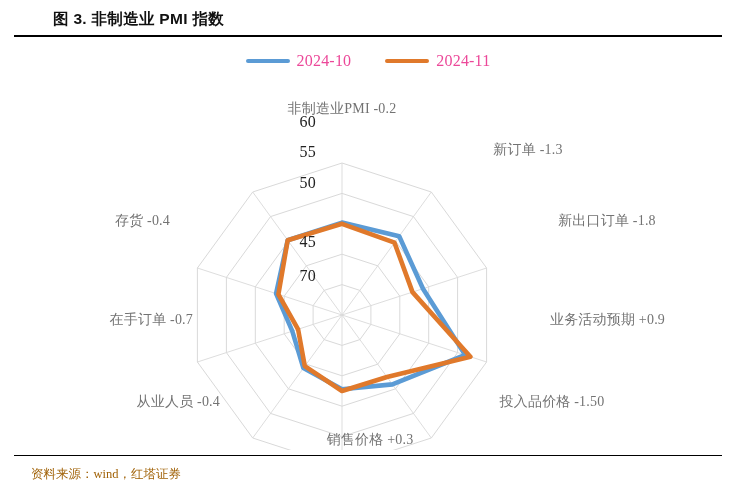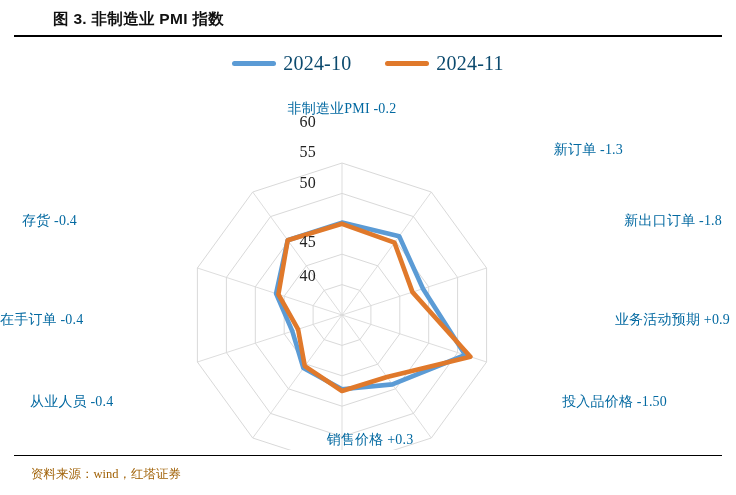--- a/index.html
+++ b/index.html
@@ -29,34 +29,34 @@
   }
 
   
   .legend{
     position:absolute;left:0;top:52px;width:736px;
     display:flex;justify-content:center;align-items:center;gap:34px;
     pointer-events:none;
   }
   .legend-item{display:flex;align-items:center;gap:7px;}
   .legend-swatch{display:block;width:44px;height:4.5px;border-radius:2.5px;}
-  .legend-label{font-size:20px;color:#0c4a6e;letter-spacing:.2px;}
+  .legend-label{font-size:16px;color:#ec4899;letter-spacing:.2px;}
 
   
   .chart-stage{position:absolute;left:0;top:84px;width:736px;height:366px;}
   .chart-svg{position:absolute;left:0;top:0;width:736px;height:366px;}
 
   
   .axis-label{
-    position:absolute;font-size:14px;color:#0369a1;
+    position:absolute;font-size:14px;color:#737373;
     white-space:pre;line-height:1.25;letter-spacing:.2px;
   }
   .axis-label.c{text-align:center;}
-  .axis-label.l{text-align:right;}
-  .axis-label.r{text-align:left;}
+  .axis-label.l{text-align:center;}
+  .axis-label.r{text-align:right;}
 
   
   .tick-label{
     position:absolute;font-size:16px;color:#222;
     text-align:right;white-space:nowrap;letter-spacing:.2px;
   }
 </style>
 </head>
 <body>
 
@@ -98,37 +98,37 @@
           <line x1="342" y1="231" x2="252.7" y2="108.0" stroke="#D9D9D9" stroke-width="0.9"></line>
         </g>
       <polyline id="series-0" fill="none" stroke="#5B9BD5" stroke-width="4.6" stroke-linejoin="round" stroke-linecap="round" points="342.0,138.6 399.2,152.3 423.0,204.7 465.2,271.0 392.4,300.4 342.0,305.2 303.4,284.1 292.3,247.2 276.1,209.6 287.7,156.2 342.0,138.6"></polyline>
       <polyline id="series-1" fill="none" stroke="#E0792B" stroke-width="4.6" stroke-linejoin="round" stroke-linecap="round" points="342.0,139.8 394.5,158.7 412.5,208.1 470.4,272.7 387.0,293.0 342.0,307.0 304.8,282.2 298.1,245.3 278.4,210.3 287.7,156.2 342.0,139.8"></polyline>
     </svg>
 
     <div class="tick-label" style="left:270px;top:29px;width:46px;">60</div>
     <div class="tick-label" style="left:270px;top:59px;width:46px;">55</div>
     <div class="tick-label" style="left:270px;top:90px;width:46px;">50</div>
     <div class="tick-label" style="left:270px;top:149px;width:46px;">45</div>
-    <div class="tick-label" style="left:270px;top:183px;width:46px;">40</div>
+    <div class="tick-label" style="left:270px;top:183px;width:46px;">70</div>
 
     <div class="axis-label c" style="left:242px;top:16px;width:200px;">非制造业PMI -0.2</div>
 
     <div class="axis-label l" style="left:433px;top:57px;width:190px;">新订单 -1.3</div>
 
     <div class="axis-label l" style="left:492px;top:128px;width:230px;">新出口订单 -1.8</div>
 
     <div class="axis-label l" style="left:485px;top:227px;width:245px;">业务活动预期 +0.9</div>
 
     <div class="axis-label l" style="left:437px;top:309px;width:230px;">投入品价格 -1.50</div>
 
     <div class="axis-label c" style="left:280px;top:347px;width:180px;">销售价格 +0.3</div>
 
     <div class="axis-label r" style="left:30px;top:309px;width:190px;">从业人员 -0.4</div>
 
-    <div class="axis-label r" style="left:0px;top:227px;width:193px;">在手订单 -0.4</div>
+    <div class="axis-label r" style="left:0px;top:227px;width:193px;">在手订单 -0.7</div>
 
     <div class="axis-label r" style="left:22px;top:128px;width:148px;">存货 -0.4</div>
 
   </div>
 
   <div class="rule-bottom"></div>
   <div class="fig-source">资料来源：wind，红塔证券</div>
 
 </div>
 

